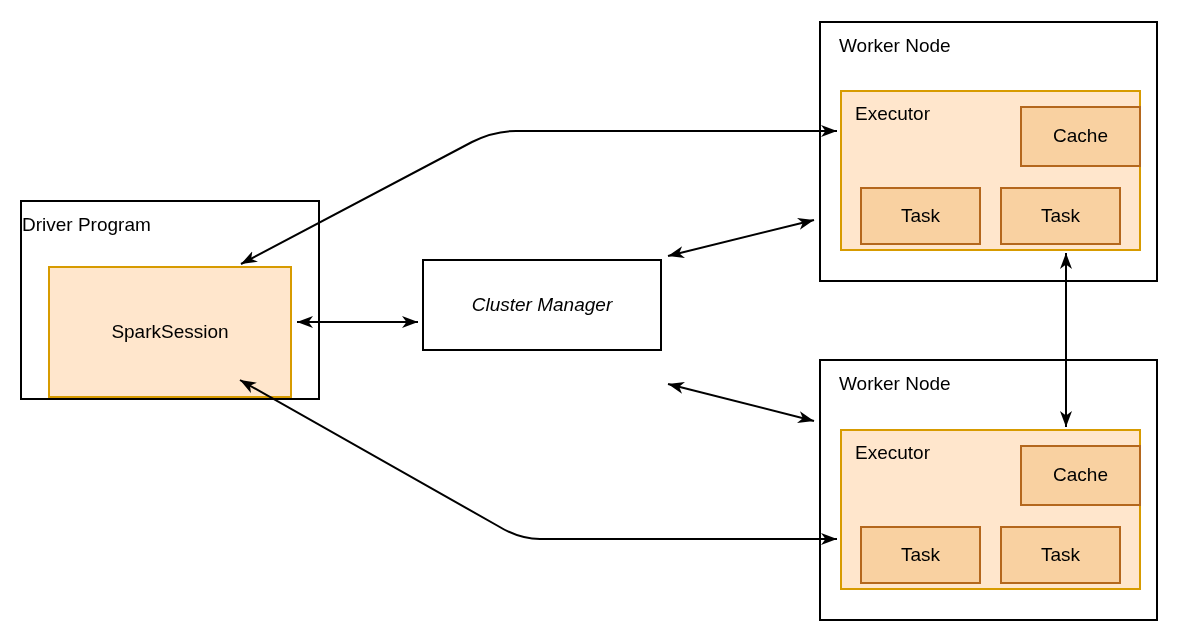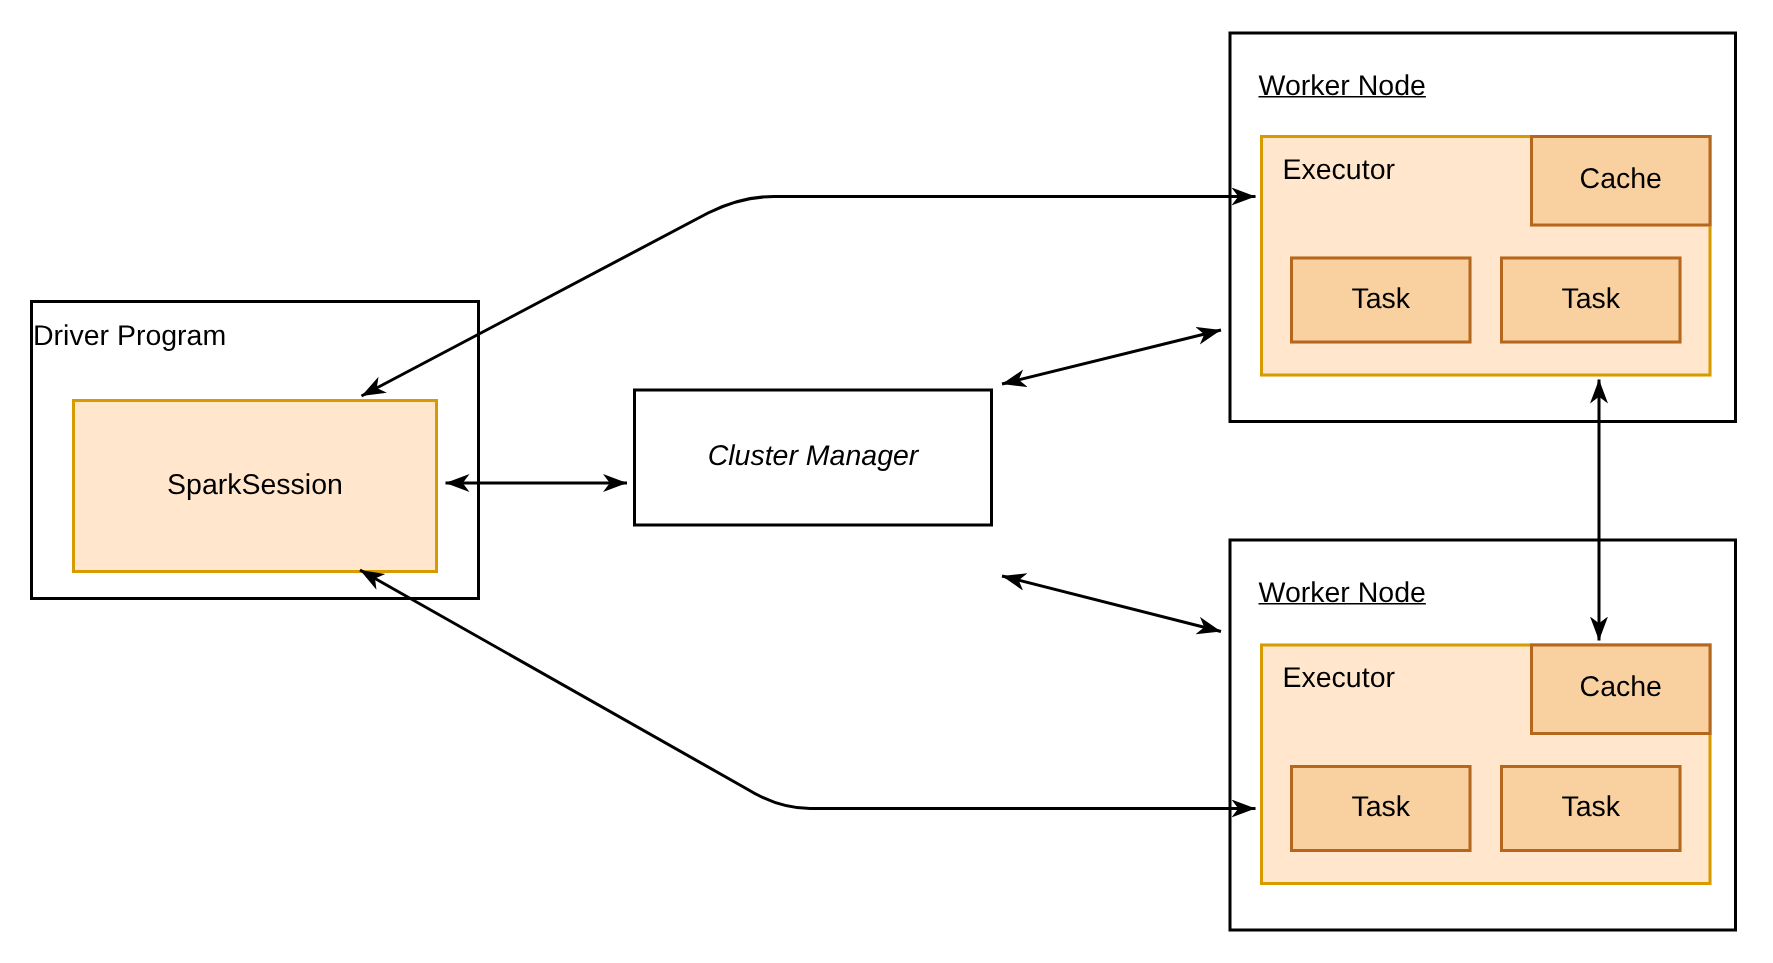--- a/index.html
+++ b/index.html
@@ -15,38 +15,38 @@
   .canvas{
     position:relative;
     width:1182px;height:642px;
     background:var(--canvas-bg);
     font-family:"Liberation Sans","DejaVu Sans",sans-serif;
     color:#000;
     overflow:hidden;
   }
   .box{position:absolute;box-sizing:border-box;background:#fff;border:2px solid var(--node-border);}
   .box.orange{background:var(--orange-fill);border:2px solid var(--orange-border);}
-  .box.deep{background:var(--deep-orange-fill);border:2px solid var(--deep-orange-border);}
+  .box.deep{background:var(--deep-orange-fill);border:2px solid var(--deep-orange-border);margin-top:16px;}
   .lbl{font-size:19px;line-height:1.2;white-space:nowrap;}
   .lbl-topcenter{position:absolute;top:12px;left:0;right:0;}
-  .lbl-topleft{position:absolute;top:24px;left:18px;text-decoration:underline;}
+  .lbl-topleft{position:absolute;top:12px;left:18px;}
   .center-flex{display:flex;align-items:center;justify-content:center;}
   svg.overlay{position:absolute;left:0;top:0;z-index:10;pointer-events:none;}
   svg.overlay path.edge{fill:none;stroke:var(--arrow-color);stroke-width:2px;}
   .ah-fill{fill:var(--arrow-color);}
 </style>
 </head>
 <body>
 
 <div class="canvas">
 
   <div class="box" style="left:20px;top:200px;width:300px;height:200px;">
     <div class="lbl lbl-topcenter">Driver Program</div>
   </div>
-  <div class="box orange center-flex" style="left:48px;top:266px;width:244px;height:116px;">
+  <div class="box orange center-flex" style="left:48px;top:266px;width:244px;height:132px;">
     <span class="lbl">SparkSession</span>
   </div>
 
   <div class="box center-flex" style="left:422px;top:259px;width:240px;height:92px;font-style:italic;">
     <span class="lbl">Cluster Manager</span>
   </div>
 
   <div class="box" style="left:819px;top:21px;width:339px;height:261px;">
     <div class="lbl lbl-topleft">Worker Node</div>
   </div>

